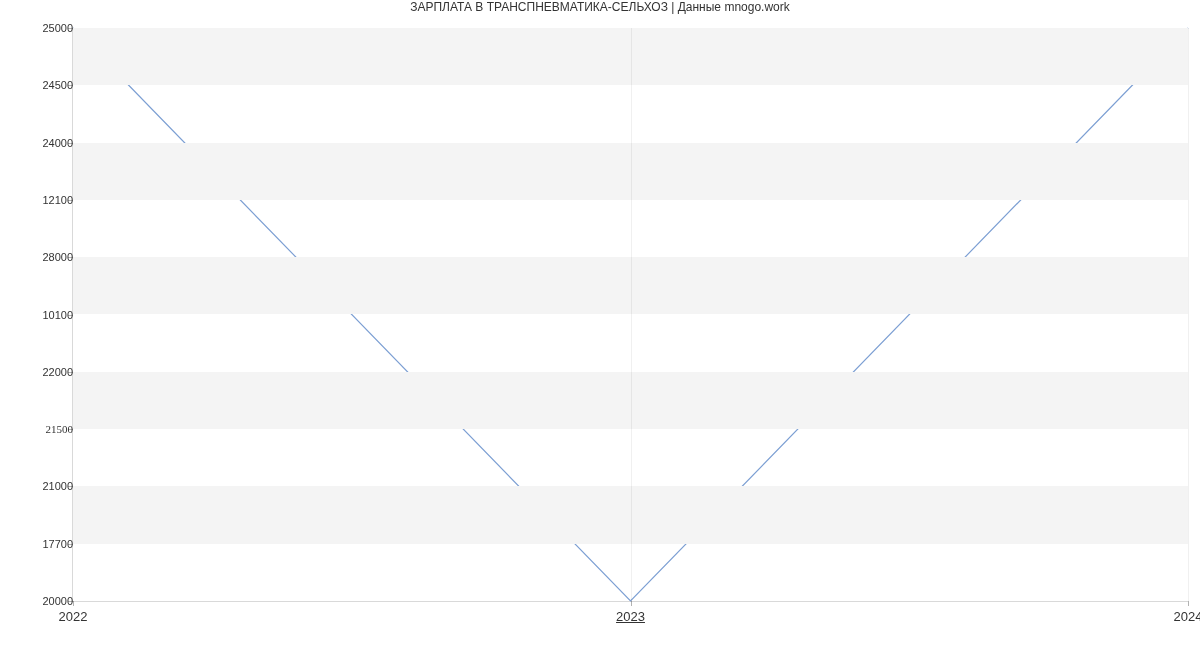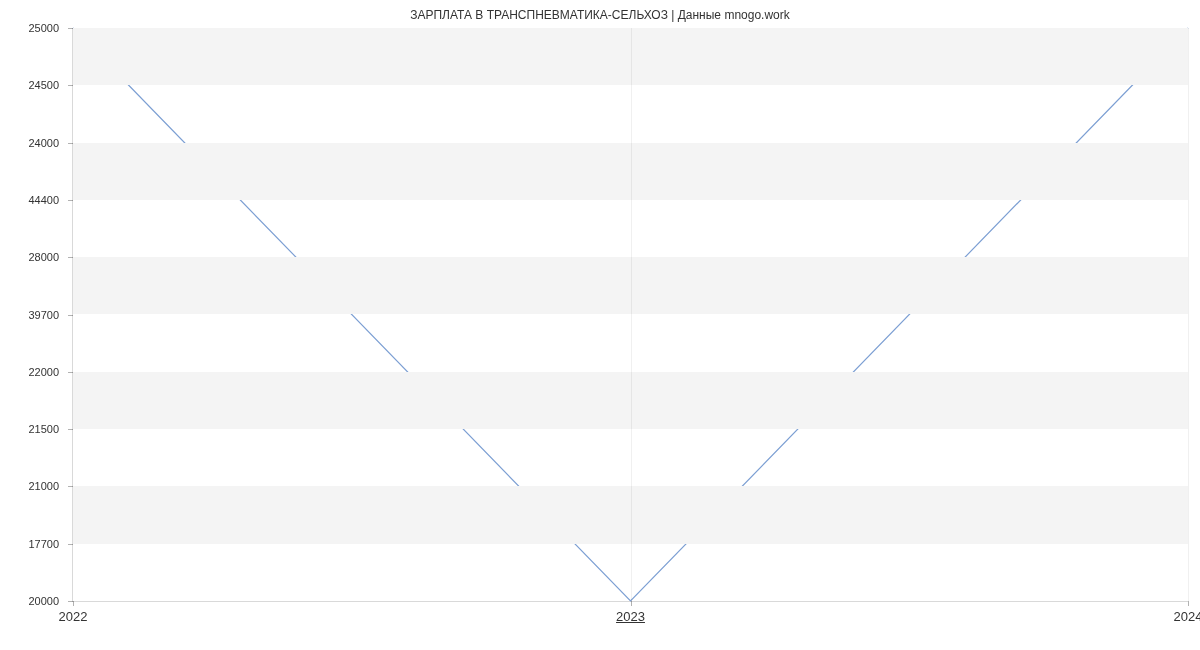--- a/index.html
+++ b/index.html
@@ -12,37 +12,36 @@
     }
     .chart-container {
       width: 100%;
       height: 100%;
       position: relative;
     }
     .chart-title {
       text-align: center;
       font-size: 12px;
       color: #333;
-      padding-top: 8px;
       font-weight: normal;
     }
     .plot-area {
       position: absolute;
       left: 72px;
       top: 28px;
       right: 12px;
       bottom: 48px;
       border: 1px solid rgba(0,0,0,0.15);
       border-top: none;
       border-right: none;
     }
     .y-tick-label {
       position: absolute;
       right: 100%;
-      margin-right: 14px;
+      margin-right: 0;
       font-size: 11px;
       color: #333;
       transform: translateY(-50%);
       white-space: nowrap;
     }
     .x-tick-label {
       position: absolute;
       top: 100%;
       margin-top: 8px;
       font-size: 13px;
@@ -102,31 +101,31 @@
       </svg>
   <div class="y-tick-mark" style="top: 100%;"></div>
       <div class="y-tick-label" style="top: 100%;">20000</div>
       <div class="grid-band" style="top: 80%; height: 10%;"></div>
       <div class="y-tick-mark" style="top: 90%;"></div>
       <div class="y-tick-label" style="top: 90%;">17700</div>
       <div class="y-tick-mark" style="top: 80%;"></div>
       <div class="y-tick-label" style="top: 80%;">21000</div>
       <div class="grid-band" style="top: 60%; height: 10%;"></div>
       <div class="y-tick-mark" style="top: 70%;"></div>
-      <div class="y-tick-label" style="top: 70%;">21500</div>
+      <div class="y-tick-label" style="top: 70%; font-family: Liberation Serif, serif;">21500</div>
       <div class="y-tick-mark" style="top: 60%;"></div>
       <div class="y-tick-label" style="top: 60%;">22000</div>
       <div class="grid-band" style="top: 40%; height: 10%;"></div>
       <div class="y-tick-mark" style="top: 50%;"></div>
-      <div class="y-tick-label" style="top: 50%;">39700</div>
+      <div class="y-tick-label" style="top: 50%;">10100</div>
       <div class="y-tick-mark" style="top: 40%;"></div>
       <div class="y-tick-label" style="top: 40%;">28000</div>
       <div class="grid-band" style="top: 20%; height: 10%;"></div>
       <div class="y-tick-mark" style="top: 30%;"></div>
-      <div class="y-tick-label" style="top: 30%;">44400</div>
+      <div class="y-tick-label" style="top: 30%;">12100</div>
       <div class="y-tick-mark" style="top: 20%;"></div>
       <div class="y-tick-label" style="top: 20%;">24000</div>
       <div class="grid-band" style="top: 0%; height: 10%;"></div>
       <div class="y-tick-mark" style="top: 10%;"></div>
       <div class="y-tick-label" style="top: 10%;">24500</div>
       <div class="y-tick-mark" style="top: 0%;"></div>
       <div class="y-tick-label" style="top: 0%;">25000</div>
       <div class="x-tick-mark" style="left: 0%;"></div>
       <div class="x-tick-label" style="left: 0%;">2022</div>
       <div class="x-grid-line" style="left: 50%;"></div>

